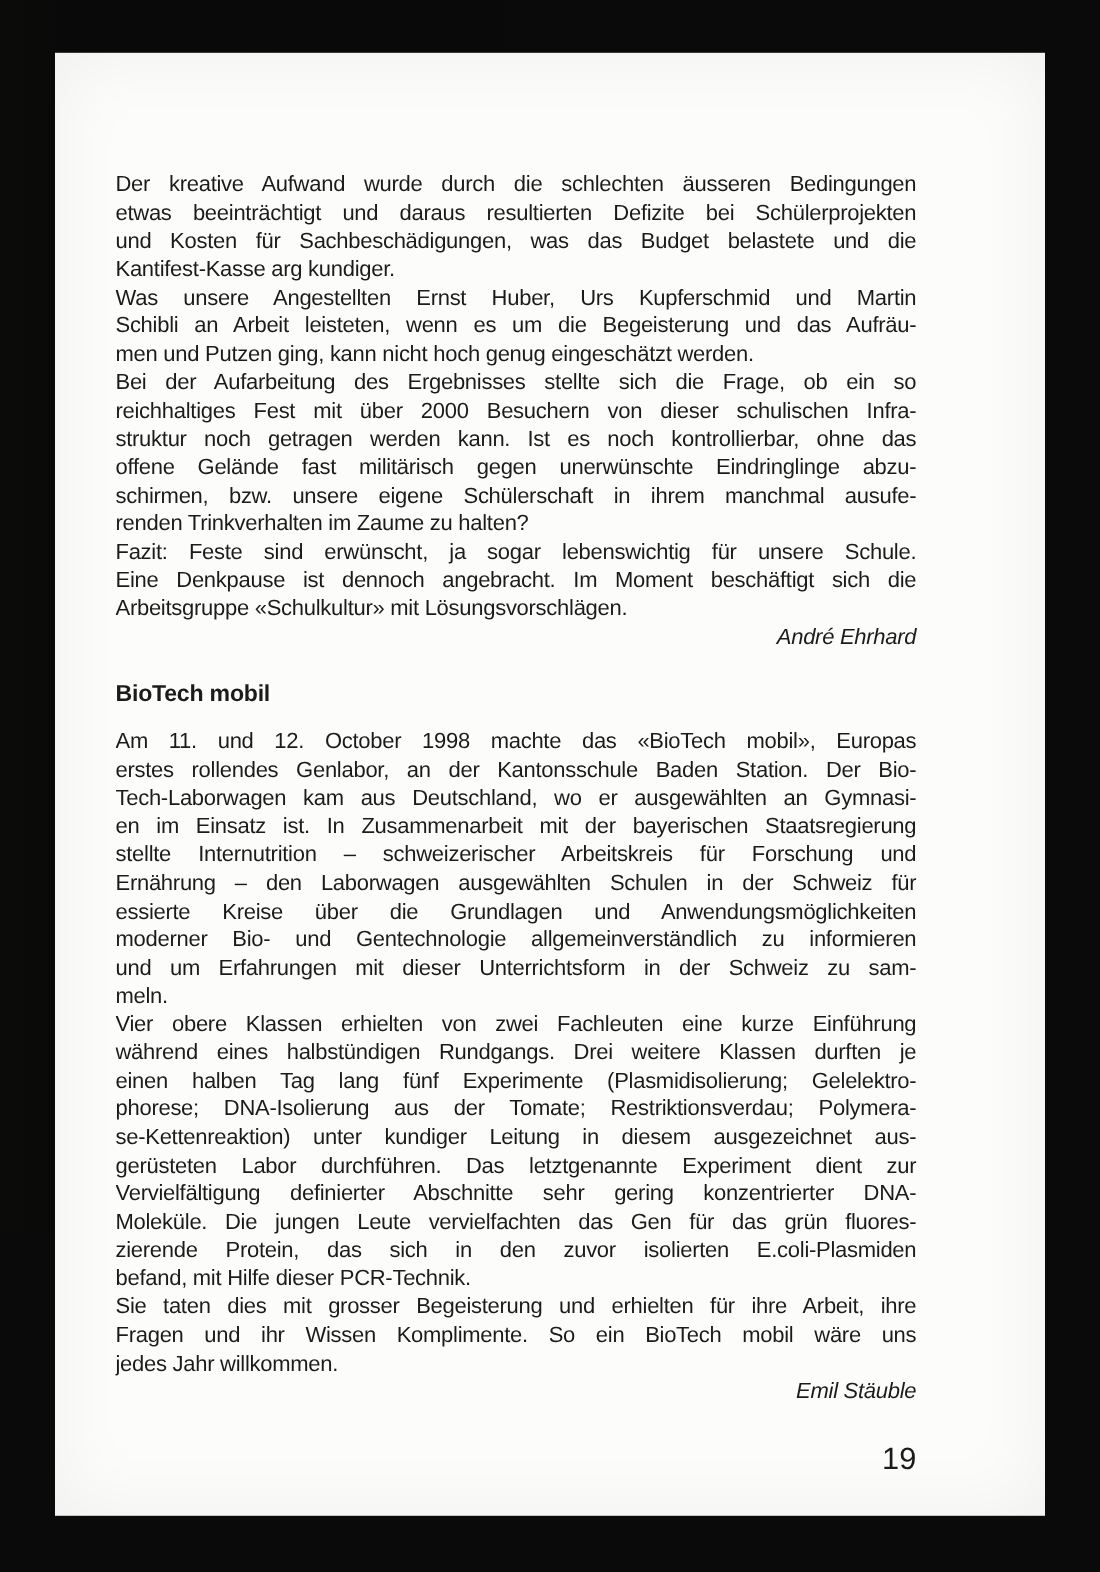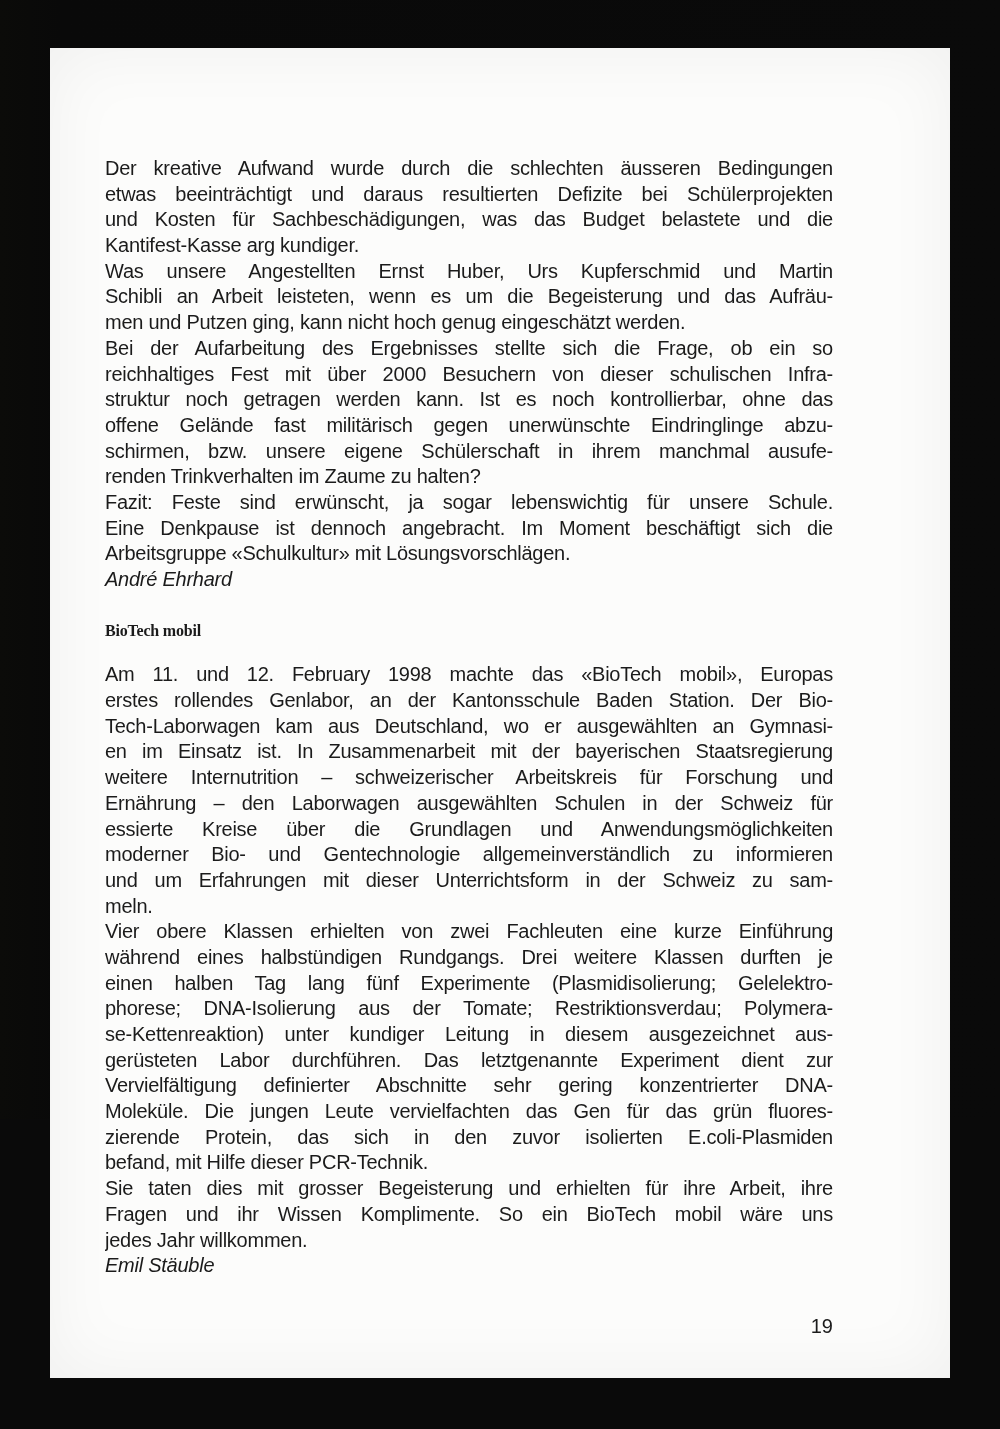--- a/index.html
+++ b/index.html
@@ -43,40 +43,39 @@
     text-align-last: justify;
     overflow: hidden;
     white-space: normal;
   }
   .line.last {
     text-align-last: start;
   }
   .signature {
     height: 25.7px;
     line-height: 25.7px;
-    text-align: left;
+    text-align: right;
     font-style: italic;
   }
   .heading {
     font-weight: 700;
-    font-size: 16px;
+    font-size: 21px;
     height: 25.7px;
     line-height: 25.7px;
     margin: 25px 0 19px 0;
     letter-spacing: -0.2px;
     text-align: left;
-    font-family: Liberation Serif, serif;
   }
   .page-number {
     position: absolute;
     top: 1265px;
     right: 117px;
     height: 26px;
     line-height: 26px;
-    font-size: 20px;
+    font-size: 28px;
     color: var(--ink, #1b1b1b);
     text-align: right;
   }
 </style>
 </head>
 <body>
 
 <div class="stage">
   <div class="paper">
     <main class="text-block">
@@ -100,25 +99,25 @@
           <div class="line last">renden Trinkverhalten im Zaume zu halten?</div>
         </div>
         <div class="para">
           <div class="line">Fazit: Feste sind erwünscht, ja sogar lebenswichtig für unsere Schule.</div>
           <div class="line">Eine Denkpause ist dennoch angebracht. Im Moment beschäftigt sich die</div>
           <div class="line last">Arbeitsgruppe «Schulkultur» mit Lösungsvorschlägen.</div>
         </div>
         <div class="signature">André Ehrhard</div>
         <div class="heading">BioTech mobil</div>
         <div class="para">
-          <div class="line">Am 11. und 12. February 1998 machte das «BioTech mobil», Europas</div>
+          <div class="line">Am 11. und 12. October 1998 machte das «BioTech mobil», Europas</div>
           <div class="line">erstes rollendes Genlabor, an der Kantonsschule Baden Station. Der Bio-</div>
           <div class="line">Tech-Laborwagen kam aus Deutschland, wo er ausgewählten an Gymnasi-</div>
           <div class="line">en im Einsatz ist. In Zusammenarbeit mit der bayerischen Staatsregierung</div>
-          <div class="line">weitere Internutrition – schweizerischer Arbeitskreis für Forschung und</div>
+          <div class="line">stellte Internutrition – schweizerischer Arbeitskreis für Forschung und</div>
           <div class="line">Ernährung – den Laborwagen ausgewählten Schulen in der Schweiz für</div>
           <div class="line">essierte Kreise über die Grundlagen und Anwendungsmöglichkeiten</div>
           <div class="line">moderner Bio- und Gentechnologie allgemeinverständlich zu informieren</div>
           <div class="line">und um Erfahrungen mit dieser Unterrichtsform in der Schweiz zu sam-</div>
           <div class="line last">meln.</div>
         </div>
         <div class="para">
           <div class="line">Vier obere Klassen erhielten von zwei Fachleuten eine kurze Einführung</div>
           <div class="line">während eines halbstündigen Rundgangs. Drei weitere Klassen durften je</div>
           <div class="line">einen halben Tag lang fünf Experimente (Plasmidisolierung; Gelelektro-</div>

